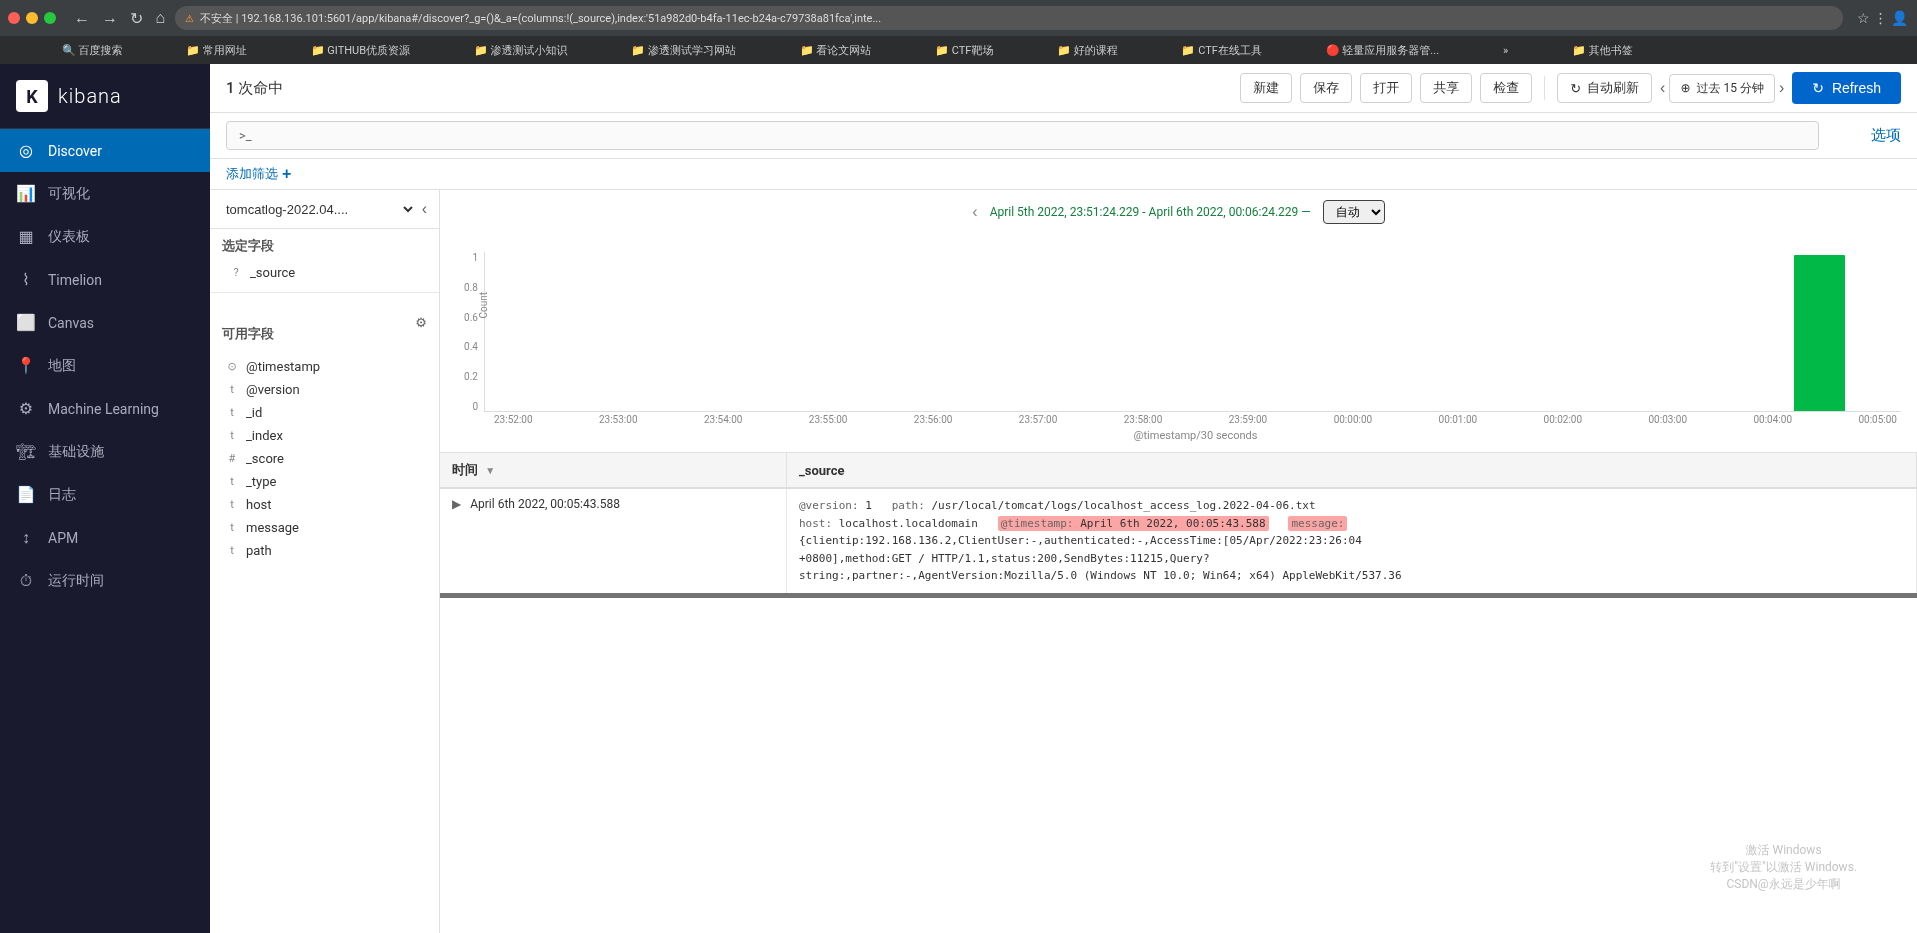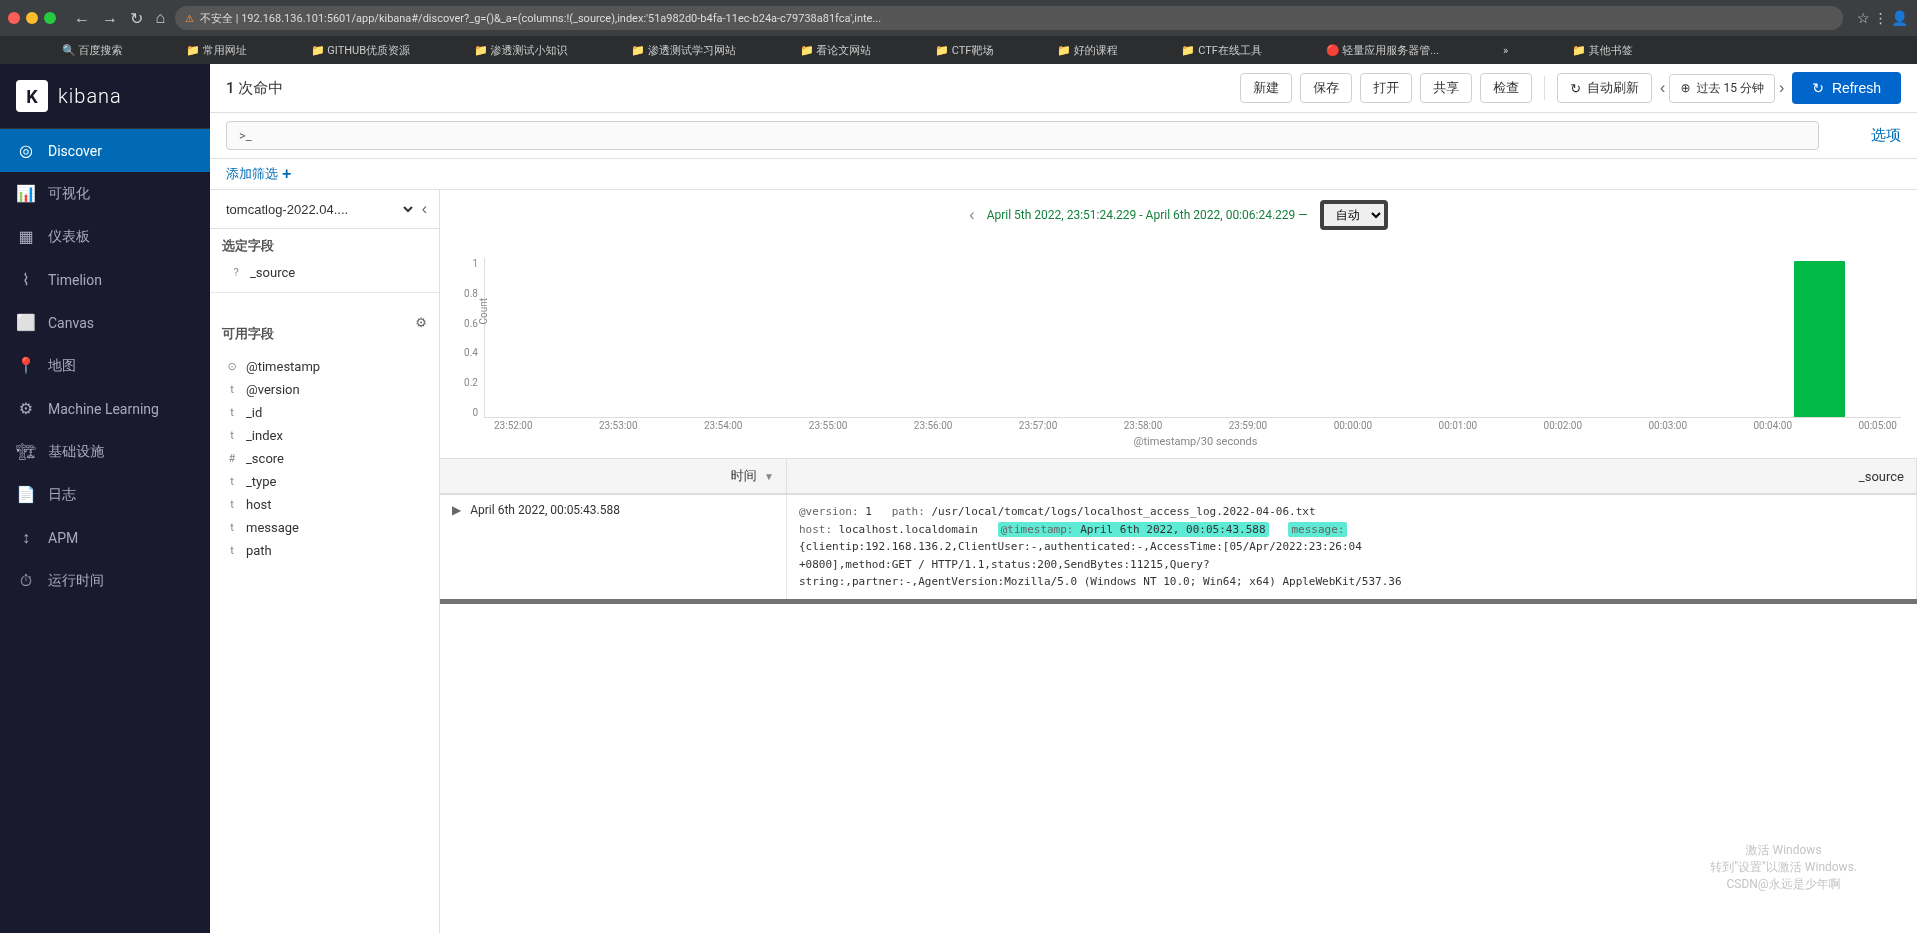--- a/index.html
+++ b/index.html
@@ -312,21 +312,21 @@
     .chart-controls {
       display: flex;
       align-items: center;
       justify-content: center;
       margin-bottom: 8px;
       gap: 12px;
     }
     .collapse-chart-btn { background: none; border: none; cursor: pointer; color: #888; font-size: 16px; }
     .time-range-label { font-size: 12px; color: #15803d; }
     .interval-select {
-      border: 4px solid #404040;
+      border: 1px solid #404040;
       border-radius: 4px;
       padding: 3px 8px;
       font-size: 12px;
       cursor: pointer;
     }
     .histogram-container {
       height: 180px;
       position: relative;
       display: flex;
       align-items: flex-end;
@@ -396,41 +396,41 @@
     }
 
     
     .data-table-area { flex: 1; overflow-y: auto; }
     .data-table { width: 100%; border-collapse: collapse; }
     .data-table th {
       background: #f5f5f5;
       border-bottom: 2px solid #ddd;
       border-right: 1px solid #e0e0e0;
       padding: 8px 12px;
-      text-align: right;
+      text-align: left;
       font-size: 13px;
-      font-weight: 400;
+      font-weight: 700;
       color: #333;
       position: sticky;
       top: 0;
     }
     .data-table td {
       border-bottom: 5px solid #737373;
       border-right: 1px solid #e8e8e8;
       padding: 8px 12px;
       vertical-align: top;
       font-size: 12px;
       color: #333;
     }
     .sort-icon { margin-left: 4px; color: #888; font-size: 10px; }
     .row-expand-btn { background: none; border: none; cursor: pointer; color: #666; padding: 0 6px 0 0; font-size: 12px; }
     .source-content { font-family: monospace; font-size: 11px; line-height: 1.6; color: #333; }
     .source-key { color: #666; }
     .source-value { color: #333; }
-    .source-highlight { background: #5eead4; padding: 1px 3px; border-radius: 2px; }
+    .source-highlight { background: #fca5a5; padding: 1px 3px; border-radius: 2px; }
     .timestamp-col { white-space: nowrap; min-width: 180px; }
 
     
     .watermark-area {
       position: fixed;
       bottom: 40px;
       right: 60px;
       text-align: center;
       opacity: 0.5;
       font-size: 12px;

